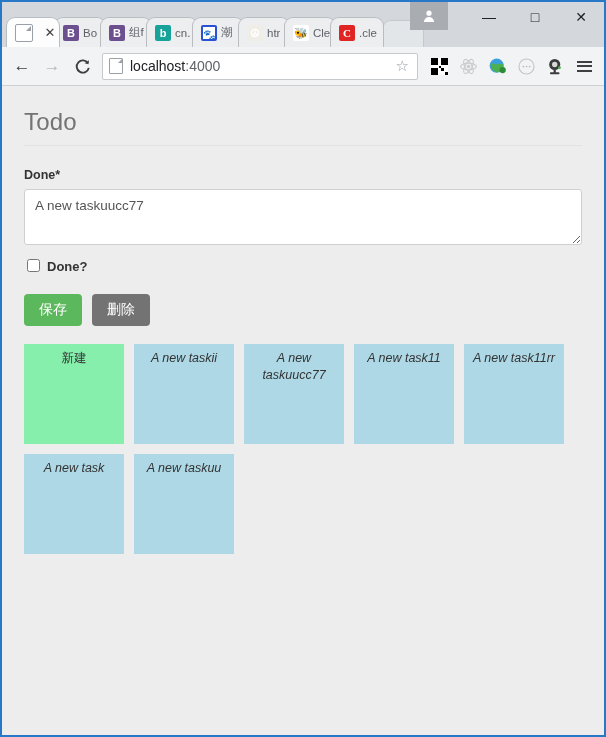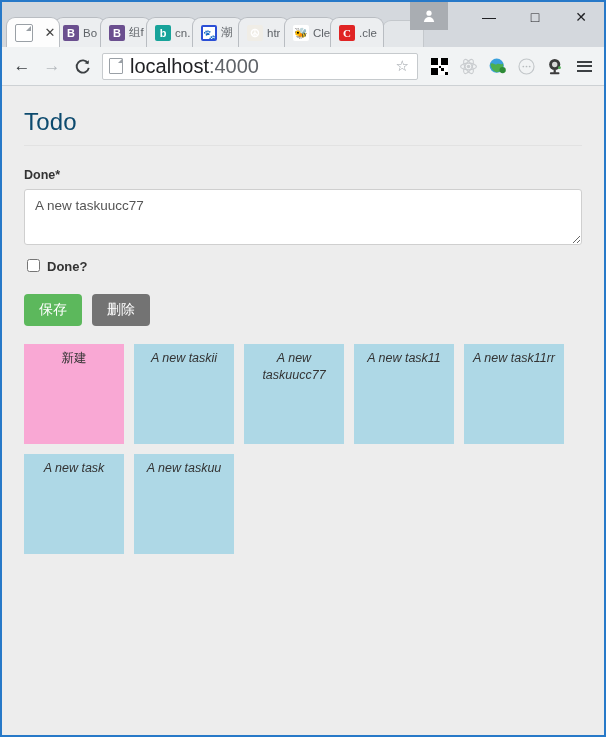--- a/index.html
+++ b/index.html
@@ -184,21 +184,21 @@
   }
   .omnibox .pageicon:after {
     content: "";
     position: absolute; top: 0; right: 0;
     border-width: 0 0 4px 4px;
     border-style: solid;
     border-color: transparent transparent #9aa0a6 transparent;
   }
   .urltext {
     flex: 1 1 auto;
-    font-size: 20px;
+    font-size: 14px;
     color: #202124;
     white-space: nowrap;
     overflow: hidden;
   }
   .urltext .port { color: #5f6368; }
   .star { font-size: 15px; color: #9aa0a6; padding: 0 2px; }
   .tbicon {
     width: 28px; height: 28px;
     display: flex; align-items: center; justify-content: center;
     margin-left: 1px;
@@ -232,21 +232,21 @@
     background: #ededed;
     overflow: hidden;
     position: relative;
   }
   .page {
     padding: 18px 22px 0 22px;
   }
   h1.page-title {
     font-size: 24px;
     font-weight: normal;
-    color: #0c4a6e;
+    color: #737373;
     margin: 4px 0 8px 0;
     padding-bottom: 9px;
     border-bottom: 1px solid #e2e2e2;
     letter-spacing: .2px;
   }
   .field-label {
     font-size: 12.5px;
     font-weight: bold;
     color: #333;
     margin: 22px 0 7px 0;
@@ -308,21 +308,21 @@
     box-sizing: border-box;
     padding: 6px 4px 0 4px;
     font-size: 12.5px;
     line-height: 17px;
     color: #333;
     text-align: center;
     overflow: hidden;
     cursor: pointer;
   }
   .card.blue { background: #aed8e6; font-style: italic; }
-  .card.green { background: #f9a8d4; text-align: center; }
+  .card.green { background: #86efac; text-align: center; }
 
   .scrollbar-v {
     position: absolute;
     top: 0; right: 0;
     width: 0px; height: 100%;
   }
 </style>
 </head>
 <body>
 

